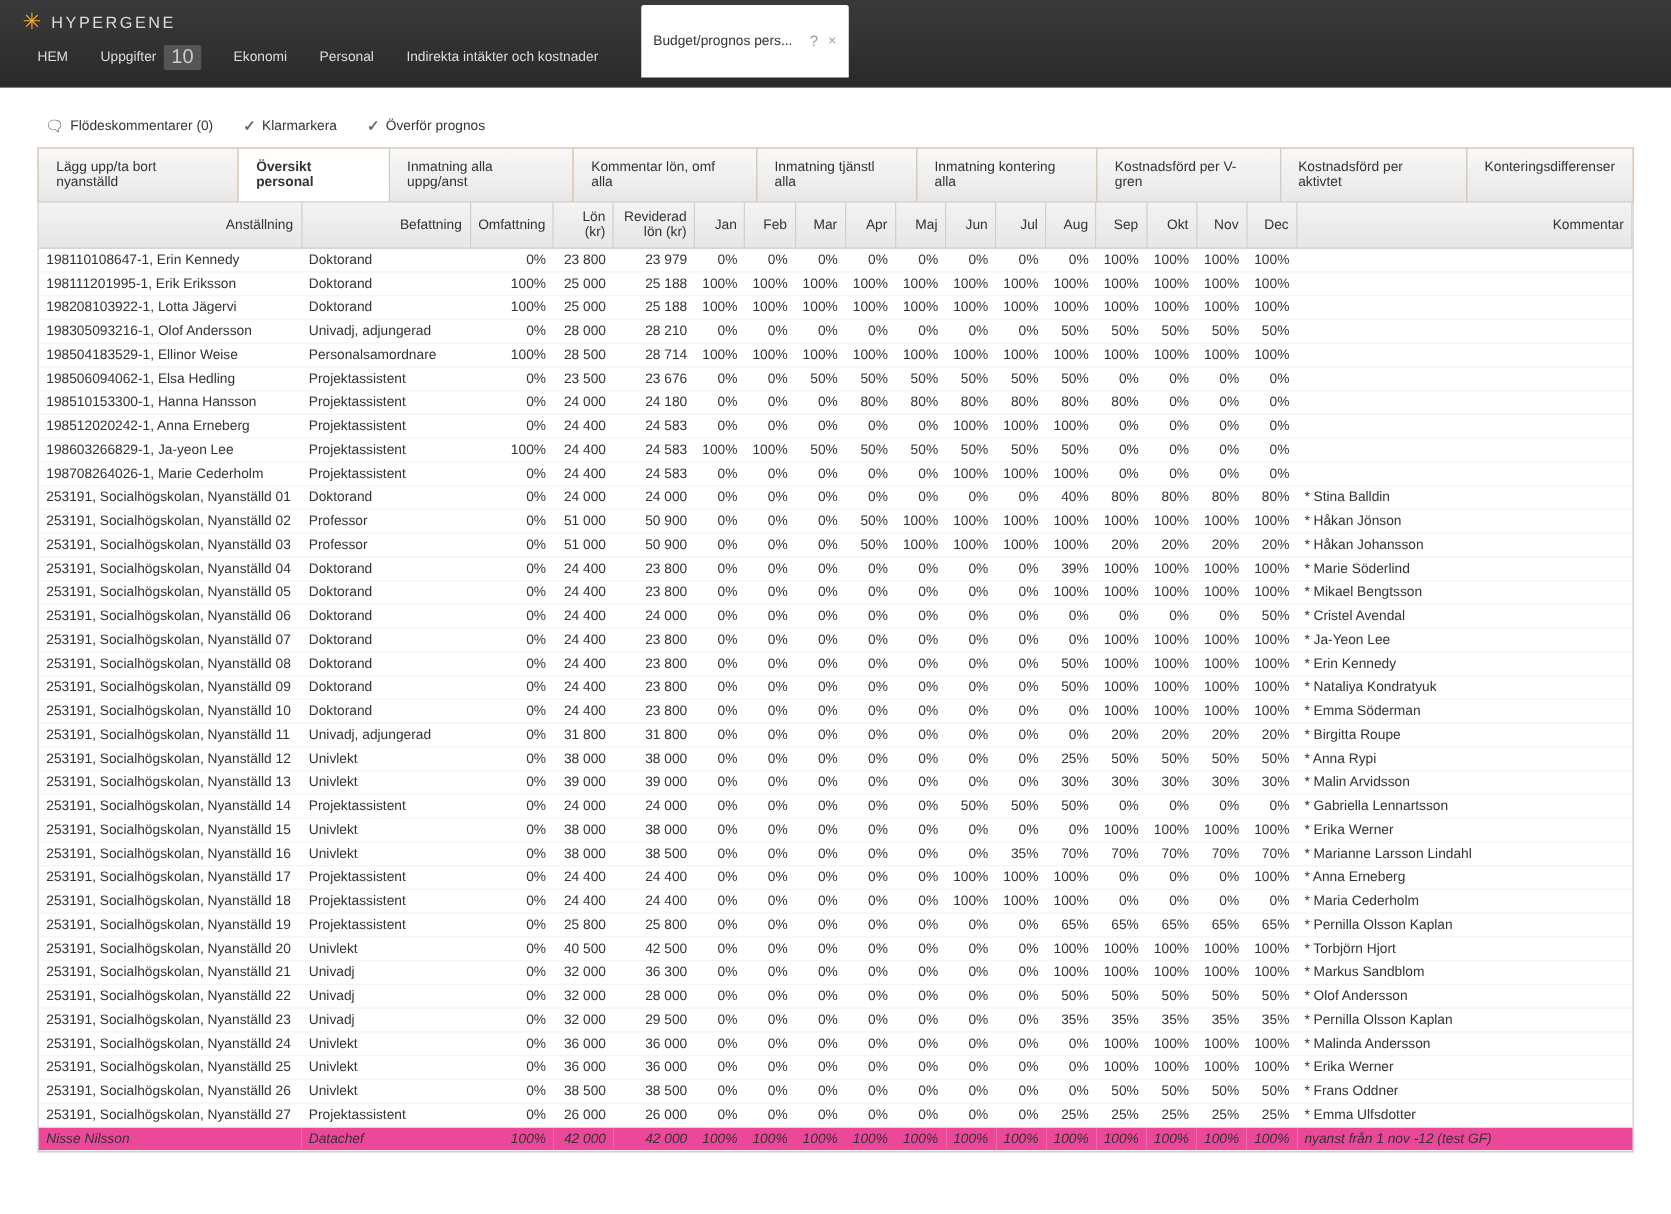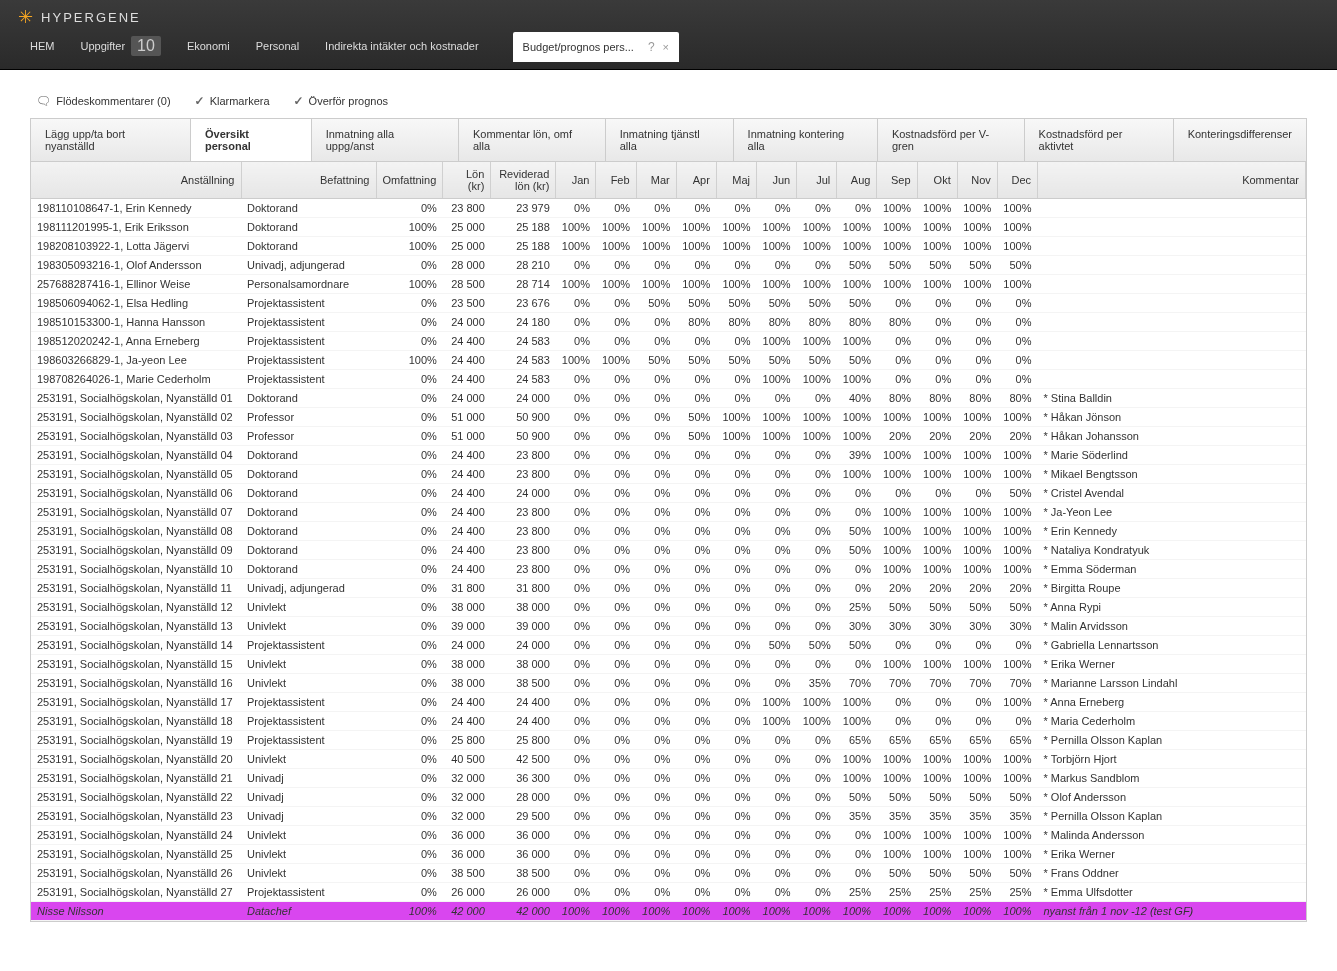--- a/index.html
+++ b/index.html
@@ -7,21 +7,21 @@
 
 
 .topbar { background: linear-gradient(#3a3a3a, #2a2a2a); height: 70px; color: #fff; border-bottom: 1px solid #000; }
 .logo-row { display: flex; align-items: center; padding: 6px 18px 2px; }
 .logo-icon { color: #f5a623; font-size: 18px; margin-right: 8px; }
 .logo-text { color: #ddd; letter-spacing: 2px; font-size: 13px; font-weight: 300; }
 .nav-row { display: flex; align-items: flex-end; padding-left: 18px; height: 32px; }
 .nav-item { color: #ddd; padding: 6px 12px; margin-right: 2px; font-size: 11px; cursor: pointer; border-top-left-radius: 2px; border-top-right-radius: 2px; display: flex; align-items: center; }
 .nav-item .badge { background: #555; color: #ccc; padding: 1px 6px; margin-left: 6px; border-radius: 2px; font-size: 16px; }
 .nav-spacer { width: 20px; }
-.doc-tab { background: #fff; color: #333; padding: 8px 10px; font-size: 11px; display: flex; align-items: center; border-top-left-radius: 2px; border-top-right-radius: 2px; text-align: center; }
+.doc-tab { background: #fff; color: #333; padding: 22px 10px; font-size: 11px; display: flex; align-items: center; border-top-left-radius: 2px; border-top-right-radius: 2px; text-align: center; }
 .doc-tab .help { color: #999; margin-left: 14px; font-size: 12px; cursor: pointer; }
 .doc-tab .close { color: #999; margin-left: 8px; font-size: 11px; cursor: pointer; }
 
 
 .main { padding: 20px 30px; }
 .toolbar { display: flex; align-items: center; gap: 24px; padding: 4px 6px 10px; font-size: 11px; }
 .tb-item { display: flex; align-items: center; gap: 5px; cursor: pointer; color: #333; }
 .tb-icon { color: #666; font-size: 12px; }
 .check-icon::before { content: "✓"; font-weight: bold; }
 
@@ -31,21 +31,21 @@
 .subtab.active { background: #fff; font-weight: bold; }
 .subtab:last-child { border-right: none; }
 
 
 .grid-wrap { border: 1px solid #ccc; border-top: none; }
 table { border-collapse: collapse; width: 100%; font-size: 11px; }
 thead th { background: linear-gradient(#f3f3f3,#e6e6e6); border-right: 1px solid #d0d0d0; border-bottom: 1px solid #ccc; padding: 6px 6px; text-align: right; font-weight: normal; color: #333; }
 thead th.r { text-align: right; }
 tbody td { padding: 3px 6px; border-bottom: 1px solid #f4f4f4; white-space: nowrap; }
 tbody td.r { text-align: right; }
-tbody tr.hl { background: #d946ef; font-style: italic; }
+tbody tr.hl { background: #ec4899; font-style: italic; }
 .col-anst { width: 210px; }
 .col-bef { width: 135px; }
 .col-omf { width: 60px; }
 .col-lon { width: 48px; }
 .col-rev { width: 65px; }
 .col-m { width: 31px; }
 .col-dec { width: 28px; }
 .col-kom { width: auto; }
 </style>
 </head>
@@ -211,21 +211,21 @@
             <td class="r">0%</td>
             <td class="r">0%</td>
             <td class="r">50%</td>
             <td class="r">50%</td>
             <td class="r">50%</td>
             <td class="r">50%</td>
             <td class="r">50%</td>
             <td></td>
           </tr>
           <tr>
-            <td>257688287416-1, Ellinor Weise</td>
+            <td>198504183529-1, Ellinor Weise</td>
             <td>Personalsamordnare</td>
             <td class="r">100%</td>
             <td class="r">28 500</td>
             <td class="r">28 714</td>
             <td class="r">100%</td>
             <td class="r">100%</td>
             <td class="r">100%</td>
             <td class="r">100%</td>
             <td class="r">100%</td>
             <td class="r">100%</td>

